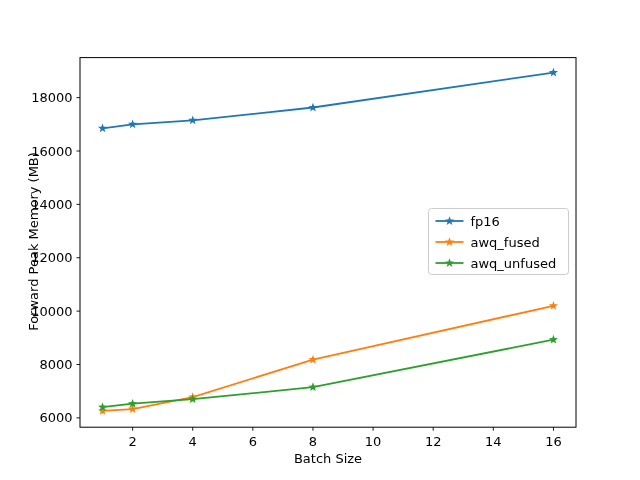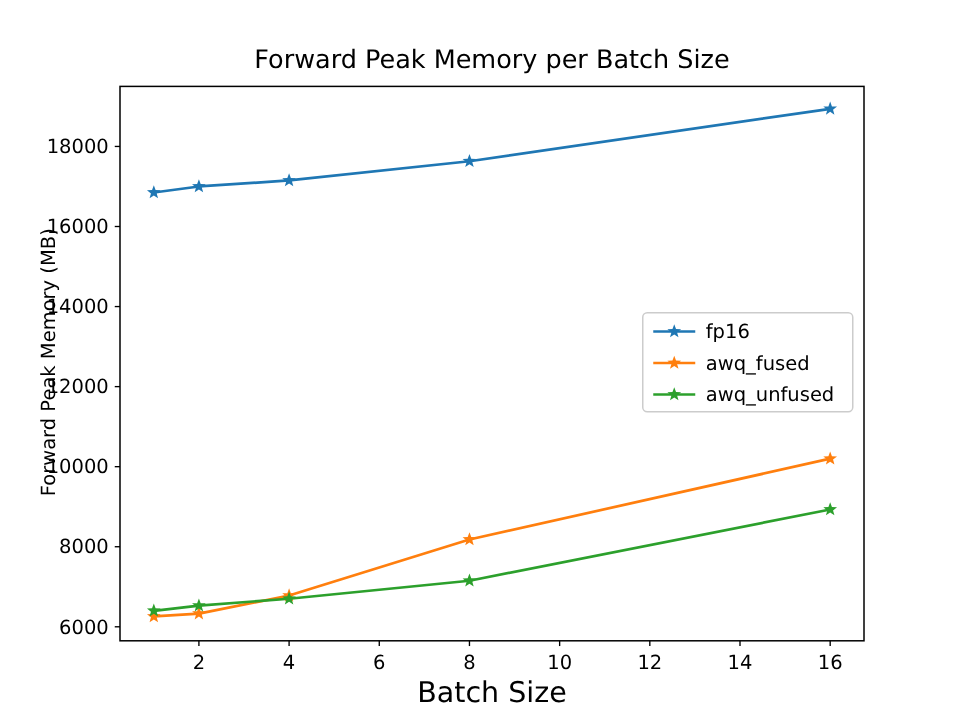--- a/index.html
+++ b/index.html
@@ -17,40 +17,39 @@
     left: 80px; top: 30px; width: 496px;
     text-align: center;
     font-size: 17px;
     color: #000000;
     white-space: nowrap;
   }
   .xlabel {
     position: absolute;
     left: 80px; top: 451px; width: 496px;
     text-align: center;
-    font-size: 19px;
+    font-size: 13px;
     color: #000000;
   }
   .ylabel {
     position: absolute;
     left: -147px; top: 234px; width: 360px;
     text-align: center;
     font-size: 13px;
     color: #000000;
     transform: rotate(-90deg);
     transform-origin: center;
     white-space: nowrap;
   }
   svg { position: absolute; left: 0; top: 0; }
 </style>
 </head>
 <body>
 
 <div class="figure">
-  <div class="title">Forward Peak Memory per Batch Size</div>
   <div class="ylabel">Forward Peak Memory (MB)</div>
   <div class="xlabel">Batch Size</div>
   <svg id="plot" width="640" height="480">
       <rect x="80" y="57.6" width="496" height="369.6" fill="none" stroke="#000000" stroke-width="1"></rect>
       <line x1="132.60606060606062" y1="427.20000000000005" x2="132.60606060606062" y2="430.70000000000005" stroke="#000000" stroke-width="0.9"></line>
       <text x="132.60606060606062" y="445.70000000000005" text-anchor="middle" font-size="13px" fill="#000000">2</text>
       <line x1="192.72727272727272" y1="427.20000000000005" x2="192.72727272727272" y2="430.70000000000005" stroke="#000000" stroke-width="0.9"></line>
       <text x="192.72727272727272" y="445.70000000000005" text-anchor="middle" font-size="13px" fill="#000000">4</text>
       <line x1="252.84848484848487" y1="427.20000000000005" x2="252.84848484848487" y2="430.70000000000005" stroke="#000000" stroke-width="0.9"></line>
       <text x="252.84848484848487" y="445.70000000000005" text-anchor="middle" font-size="13px" fill="#000000">6</text>

